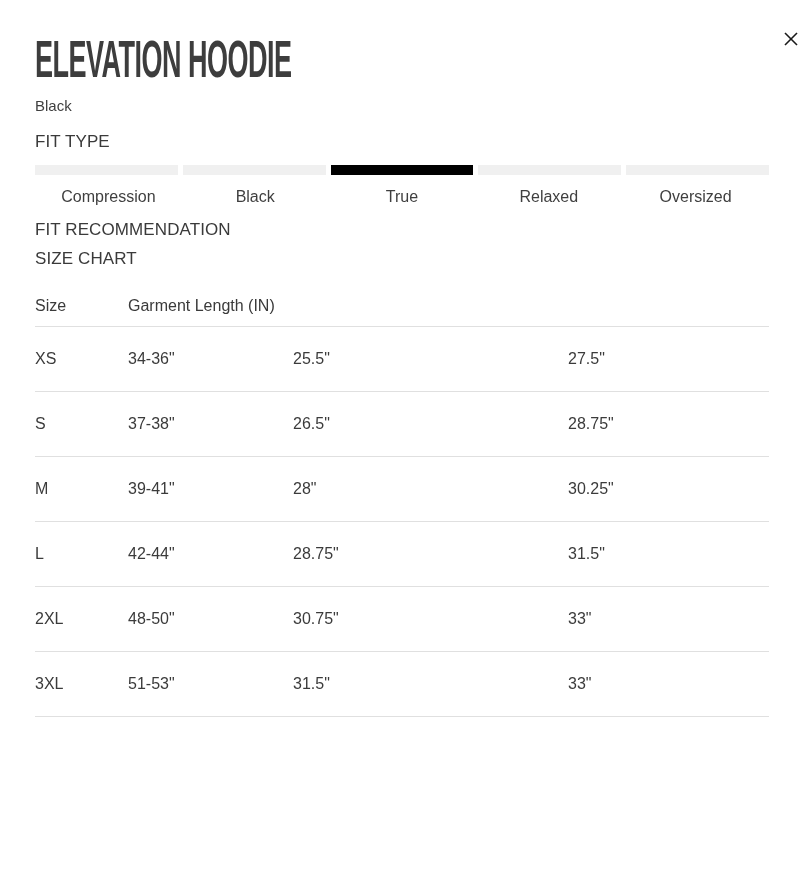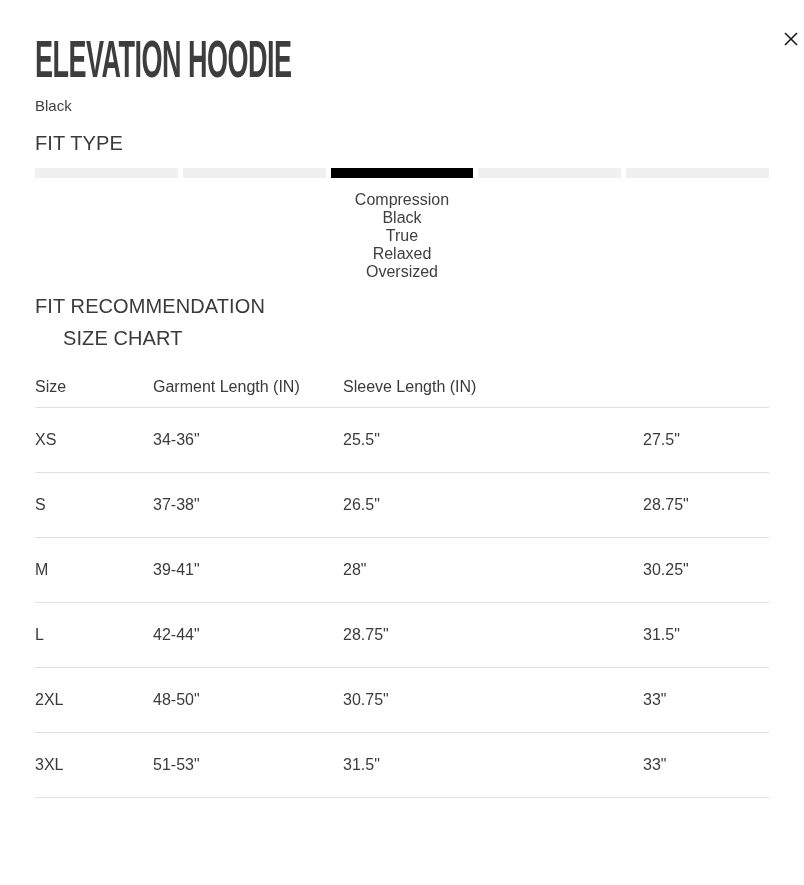--- a/index.html
+++ b/index.html
@@ -31,63 +31,62 @@
     transform: scaleX(0.52);
     transform-origin: 0 50%;
   }
 
   .product-color {
     margin-top: 12px;
     font-size: 15px; color: #3f3f3f;
   }
 
   .section-label {
-    font-size: 20px; color: #3a3a3a;
+    font-size: 17px; color: #3a3a3a;
     letter-spacing: 0.1px;
   }
   .fit-type-label { margin-top: 18px; }
 
   .fit-bars {
     margin-top: 13px;
     display: flex; gap: 5px;
     height: 10px;
   }
   .fit-bar { flex: 1; background: #f0f0f0; }
   .fit-bar.active { background: #000000; }
 
   .fit-labels {
     margin-top: 13px;
     display: flex;
-    flex-direction: column;
   }
   .fit-labels span {
     flex: 1; text-align: center;
     font-size: 16px; color: #3f3f3f;
   }
 
   .fit-rec-label { margin-top: 14px; }
 
   .rec-text {
     margin-top: 7px;
     width: 735px;
     font-size: 18.5px; line-height: 28px;
     letter-spacing: -0.3px;
     color: #3d3d3d;
   }
 
-  .size-chart-label { margin-top: 9px; margin-left: 28px; }
+  .size-chart-label { margin-top: 9px; }
 
   .size-table { margin-top: 16px; }
   .t-row {
     display: grid;
     grid-template-columns: 93px 165px 275px auto;
     align-items: center;
     height: 65px;
     border-bottom: 1px solid #e0e0e0;
-    font-size: 16px; color: #3b3b3b; gap: 25px;
+    font-size: 16px; color: #3b3b3b;
   }
   .t-row.t-header { height: 42px; color: #3a3a3a; }
 </style>
 </head>
 <body>
 
 <div class="modal">
 
   <button class="close-btn" aria-label="Close">
     <svg width="20" height="20" viewBox="0 0 20 20">
@@ -123,21 +122,20 @@
     <div class="section-label fit-rec-label">FIT RECOMMENDATION</div>
 
 
     <div class="section-label size-chart-label">SIZE CHART</div>
 
     <div class="size-table">
 
       <div class="t-row t-header">
         <span>Size</span>
         <span>Garment Length (IN)</span>
-        <span>Sleeve Length (IN)</span>
       </div>
 
       <div class="t-row">
         <span>XS</span>
         <span>34-36"</span>
         <span>25.5"</span>
         <span>27.5"</span>
       </div>
 
       <div class="t-row">

